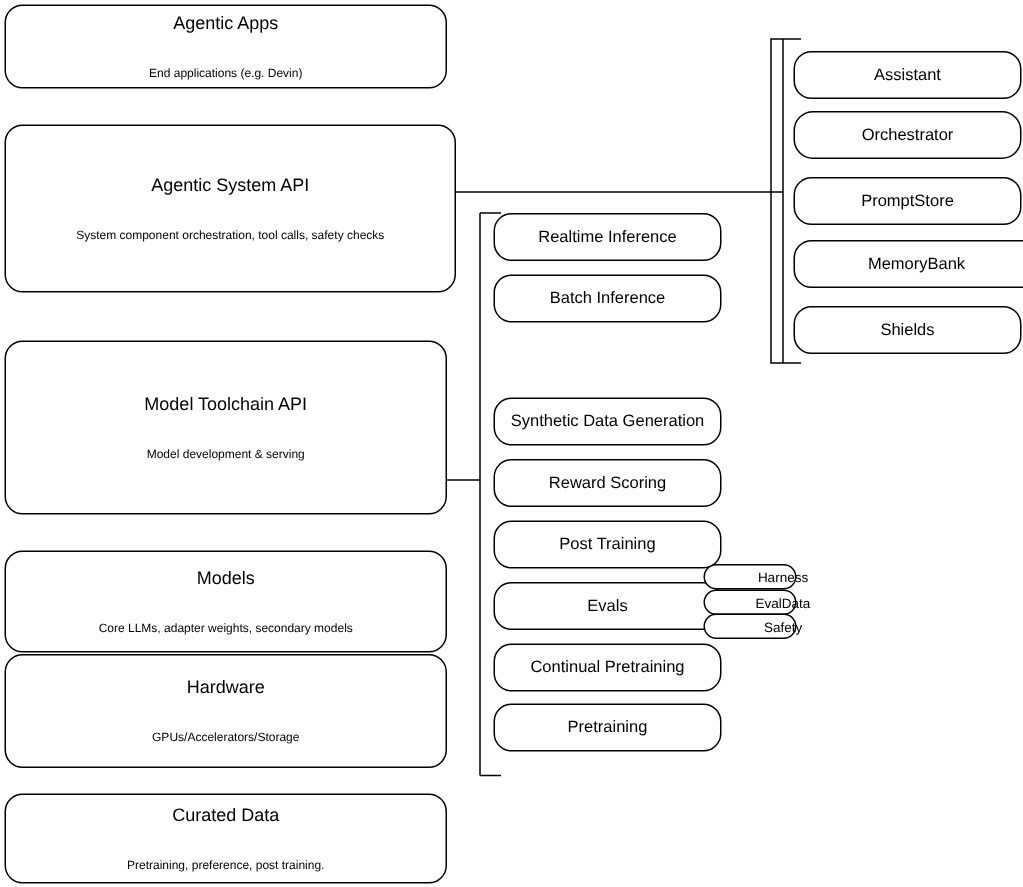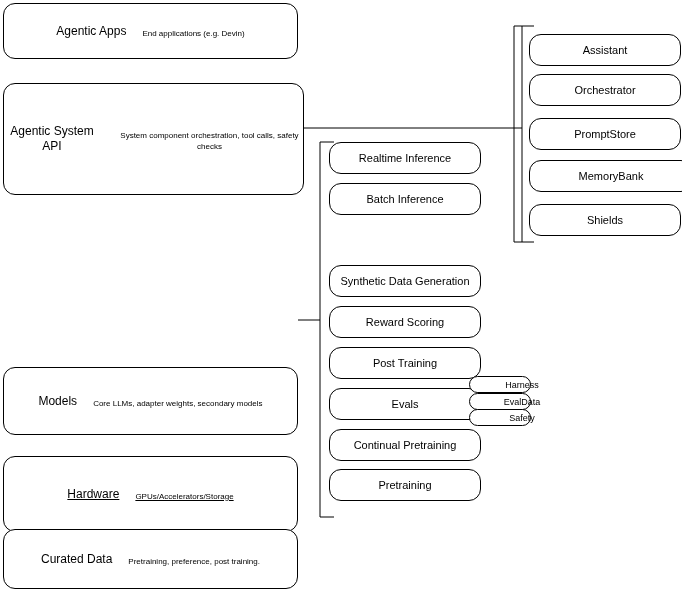--- a/index.html
+++ b/index.html
@@ -17,21 +17,21 @@
     height: 591px;
     overflow: hidden;
     background: #ffffff;
   }
   .node {
     position: absolute;
     box-sizing: border-box;
     border: 1px solid #000000;
     background: #ffffff;
     display: flex;
-    flex-direction: row;
+    flex-direction: column;
     align-items: center;
     justify-content: center;
     text-align: center;
     gap: 16px;
   }
   .layer {
     border-radius: 12px;
   }
   .layer .title {
     font-size: 12px;
@@ -92,40 +92,44 @@
   <div class="node layer" style="left:3px; top:3px; width:295px; height:56px;">
     <div class="title">Agentic Apps</div>
     <div class="subtitle">End applications (e.g. Devin)</div>
   </div>
 
   <div class="node layer" style="left:3px; top:83px; width:301px; height:112px;">
     <div class="title">Agentic System API</div>
     <div class="subtitle">System component orchestration, tool calls, safety checks</div>
   </div>
 
+  <div class="node layer" style="left:3px; top:227px; width:295px; height:116px;">
+    <div class="title">Model Toolchain API</div>
+    <div class="subtitle">Model development &amp; serving</div>
+  </div>
 
   <div class="node layer" style="left:3px; top:367px; width:295px; height:68px;">
     <div class="title">Models</div>
     <div class="subtitle">Core LLMs, adapter weights, secondary models</div>
   </div>
 
-  <div class="node layer" style="left:3px; top:456px; width:295px; height:76px;text-decoration:underline;">
+  <div class="node layer" style="left:3px; top:436px; width:295px; height:76px;">
     <div class="title">Hardware</div>
     <div class="subtitle">GPUs/Accelerators/Storage</div>
   </div>
 
   <div class="node layer" style="left:3px; top:529px; width:295px; height:60px;">
     <div class="title">Curated Data</div>
     <div class="subtitle">Pretraining, preference, post training.</div>
   </div>
 
   <div class="node api-node" style="left:529px; top:34px; width:152px; height:32px;">
     <span>Assistant</span>
   </div>
-  <div class="node api-node" style="left:529px; top:74px; width:152px; height:32px;">
+  <div class="node api-node" style="left:529px; top:74px; width:152px; height:32px;border-radius:13px;">
     <span>Orchestrator</span>
   </div>
   <div class="node api-node" style="left:529px; top:118px; width:152px; height:32px;">
     <span>PromptStore</span>
   </div>
   <div class="node api-node" style="left:529px; top:160px; width:164px; height:32px;">
     <span>MemoryBank</span>
   </div>
   <div class="node api-node" style="left:529px; top:204px; width:152px; height:32px;">
     <span>Shields</span>

